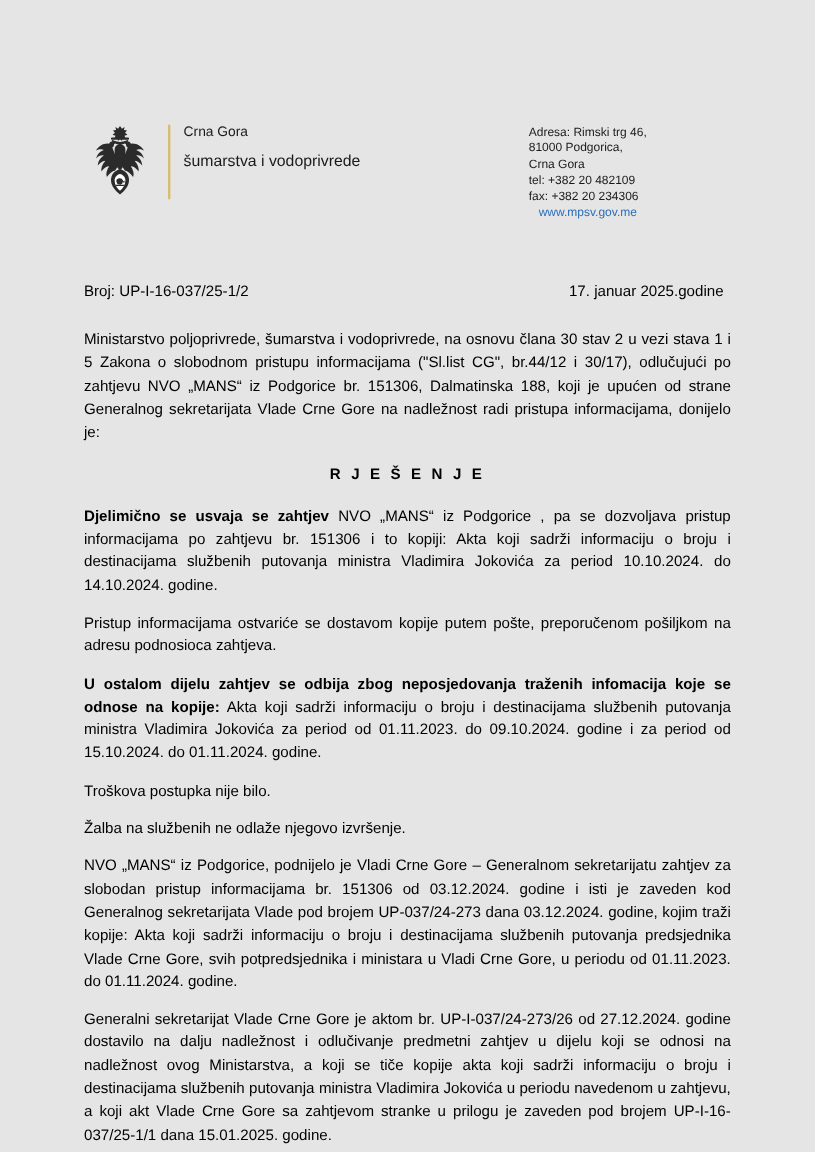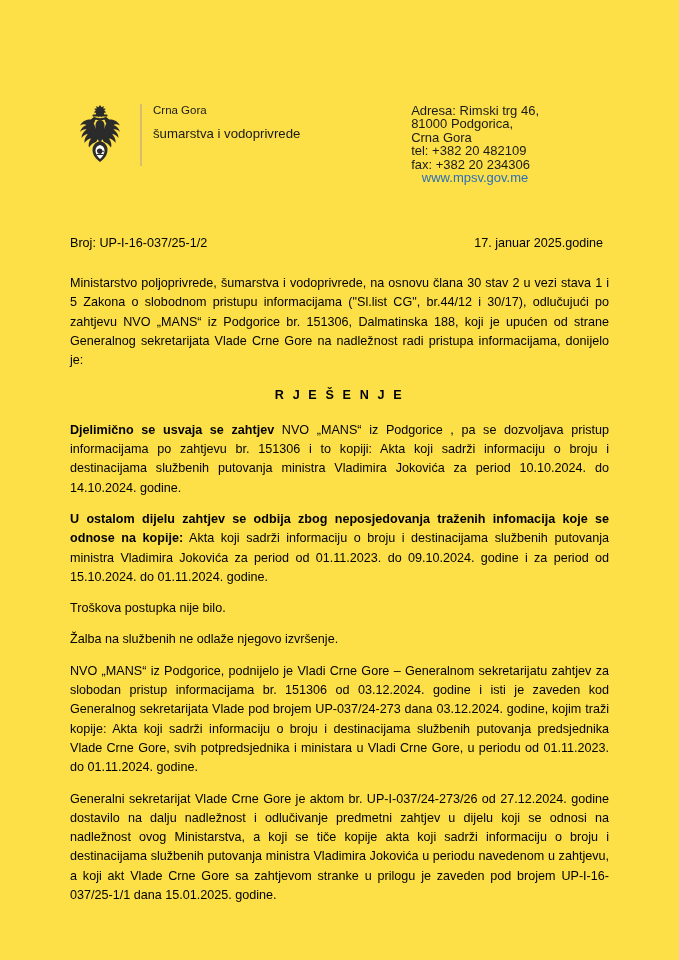--- a/index.html
+++ b/index.html
@@ -16,21 +16,21 @@
     -webkit-font-smoothing: antialiased;
     overflow: hidden;
   }
 
   .page {
     position: relative;
     width: 679px;
     height: 960px;
     box-sizing: border-box;
     padding: 0 70px;
-    background: #fde047;
+    background: #e5e5e5;
   }
 
   
   .letterhead {
     position: relative;
     display: flex;
     align-items: flex-start;
     padding-top: 100px;
     height: 78px;
     box-sizing: content-box;
@@ -69,21 +69,21 @@
     font-size: 13.2px;
     line-height: 18px;
     color: #1a1a1a;
     white-space: nowrap;
   }
 
   .contact {
     position: absolute;
     right: 70px;
     top: 104px;
-    font-size: 13px;
+    font-size: 10px;
     line-height: 13.4px;
     color: #1a1a1a;
     text-align: left;
     white-space: nowrap;
   }
   .contact .link {
     color: #2a6ebb;
     text-align: center;
   }
 
@@ -187,20 +187,21 @@
   <div class="doc-body">
 
     <p class="para">Ministarstvo poljoprivrede, šumarstva i vodoprivrede, na osnovu člana 30 stav 2 u vezi stava 1 i 5 Zakona o slobodnom pristupu informacijama ("Sl.list CG", br.44/12 i 30/17), odlučujući  po zahtjevu NVO „MANS“ iz Podgorice br. 151306, Dalmatinska 188, koji je upućen od strane Generalnog sekretarijata Vlade Crne Gore na nadležnost radi pristupa informacijama, donijelo je:</p>
 
     <div class="heading">R J E Š E N J E</div>
 
     <p class="para">
       <span class="bold">Djelimično se usvaja se zahtjev</span><span> NVO „MANS“ iz Podgorice , pa se dozvoljava pristup informacijama po zahtjevu br. 151306 i to kopiji: Akta koji sadrži informaciju o broju i destinacijama službenih putovanja ministra Vladimira Jokovića za period 10.10.2024. do 14.10.2024. godine.</span>
     </p>
 
+    <p class="para">Pristup informacijama ostvariće se dostavom kopije putem pošte, preporučenom pošiljkom na adresu podnosioca zahtjeva.</p>
 
     <p class="para">
       <span class="bold">U ostalom dijelu zahtjev se odbija zbog neposjedovanja traženih infomacija koje se odnose na kopije:</span><span> Akta koji sadrži informaciju o broju i destinacijama službenih putovanja ministra Vladimira Jokovića za period od 01.11.2023. do 09.10.2024. godine i za period od 15.10.2024. do 01.11.2024. godine.</span>
     </p>
 
     <p class="para">Troškova postupka nije bilo.</p>
 
     <p class="para">Žalba na  službenih ne odlaže njegovo izvršenje.</p>
 
 

